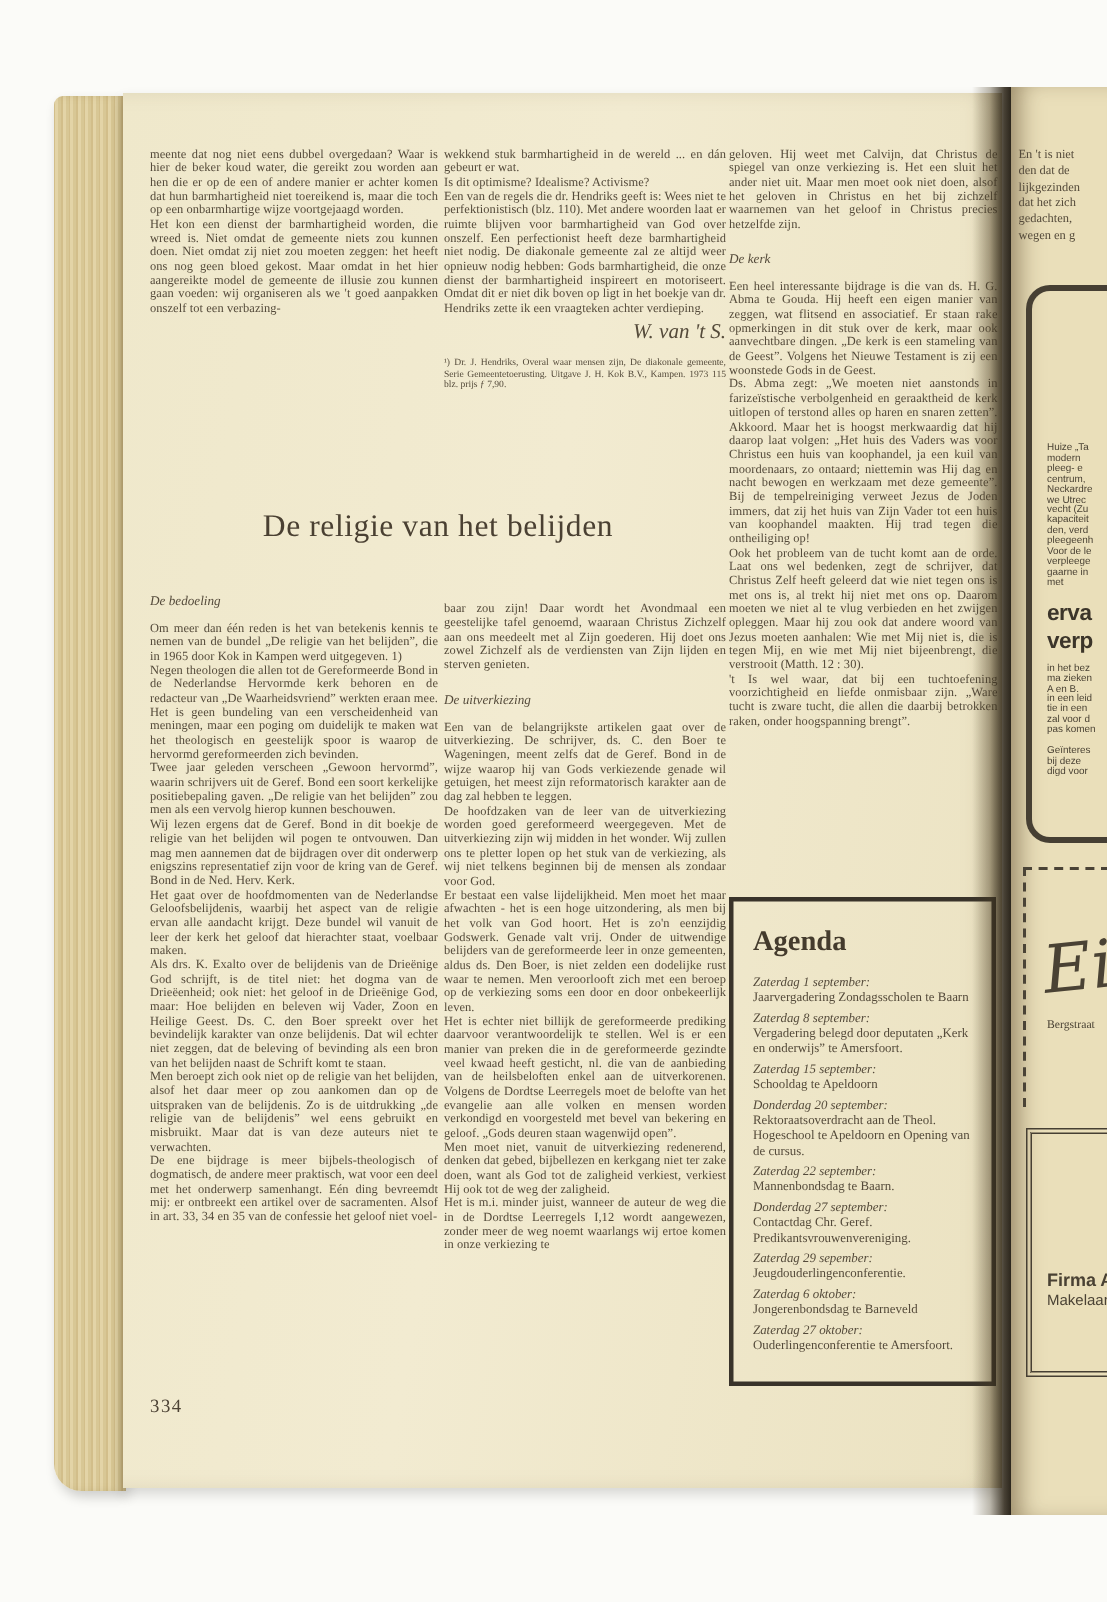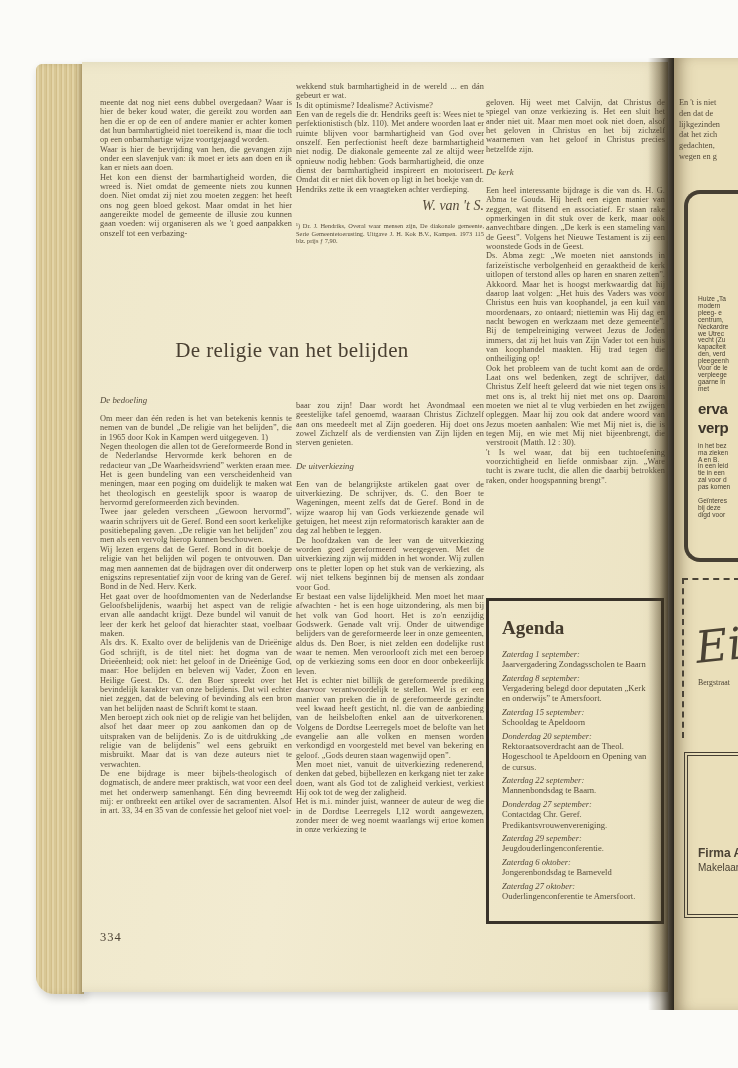--- a/index.html
+++ b/index.html
@@ -37,21 +37,21 @@
     padding-left:46px;
   }
 
   
   .col { position:absolute; }
   .para {
     font-size:8.3px; line-height:9.35px; text-align:justify;
     letter-spacing:.05px; color:#544a3a;
   }
   .prev-col1 { left:18px;  top:36px; width:192px; }
-  .prev-col2 { left:214px; top:20px; width:188px;font-family:Liberation Serif, serif; }
+  .prev-col2 { left:214px; top:36px; width:188px;font-family:Liberation Serif, serif; }
   .signature { font-size:14px; font-style:italic; text-align:right; margin-top:4px; }
   .footnote  { font-size:6.4px; line-height:7.6px; margin-top:8px; text-align:justify; }
 
   .article-title {
     position:absolute; left:18px; top:276px; width:384px;
     text-align:center; font-size:21px; font-weight:500; letter-spacing:.4px;
     color:#4a4032;
   }
   .subheading {
     font-style:italic; font-weight:normal; font-size:8.8px;
@@ -121,21 +121,20 @@
 
 <div class="scene">
 
   <div class="page-stack"></div>
 
   <div class="left-page">
 
     <section class="col prev-col1">
 
     <p class="para">meente dat nog niet eens dubbel overgedaan? Waar is hier de beker koud water, die gereikt zou worden aan hen die er op de een of andere manier er achter komen dat hun barmhartigheid niet toereikend is, maar die toch op een onbarmhartige wijze voortgejaagd worden.</p>
-        <p class="para">Waar is hier de bevrijding van hen, die gevangen zijn onder een slavenjuk van: ik moet er iets aan doen en ik kan er niets aan doen.</p>
         <p class="para">Het kon een dienst der barmhartigheid worden, die wreed is. Niet omdat de gemeente niets zou kunnen doen. Niet omdat zij niet zou moeten zeggen: het heeft ons nog geen bloed gekost. Maar omdat in het hier aangereikte model de gemeente de illusie zou kunnen gaan voeden: wij organiseren als we 't goed aanpakken onszelf tot een verbazing-</p>
       </section>
 
     <section class="col prev-col2">
       <div>
 
       <p class="para">wekkend stuk barmhartigheid in de wereld ... en dán gebeurt er wat.</p>
           <p class="para">Is dit optimisme? Idealisme? Activisme?</p>
           <p class="para">Een van de regels die dr. Hendriks geeft is: Wees niet te perfektionistisch (blz. 110). Met andere woorden laat er ruimte blijven voor barmhartigheid van God over onszelf. Een perfectionist heeft deze barmhartigheid niet nodig. De diakonale gemeente zal ze altijd weer opnieuw nodig hebben: Gods barmhartigheid, die onze dienst der barmhartigheid inspireert en motoriseert. Omdat dit er niet dik boven op ligt in het boekje van dr. Hendriks zette ik een vraagteken achter verdieping.</p>
         </div>

